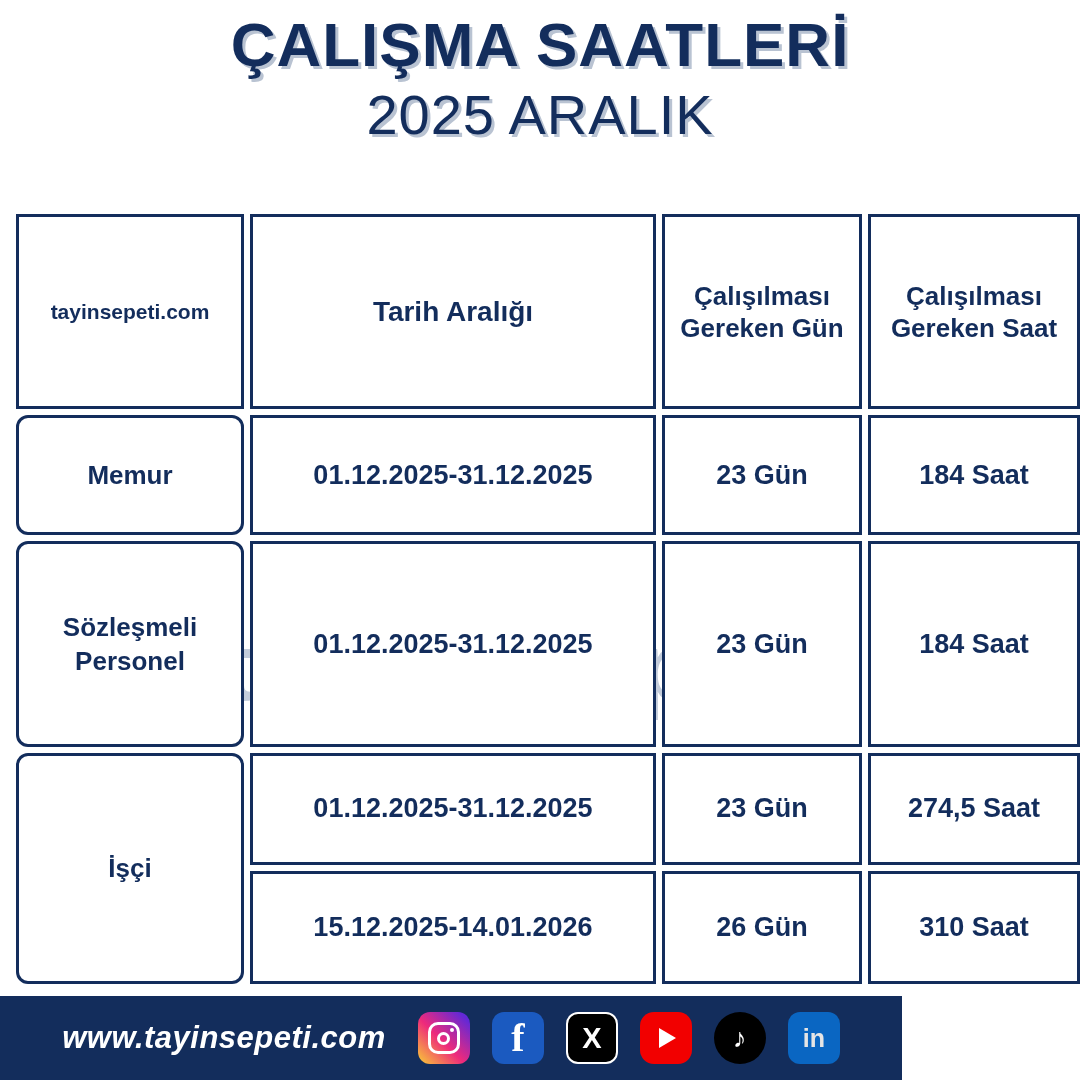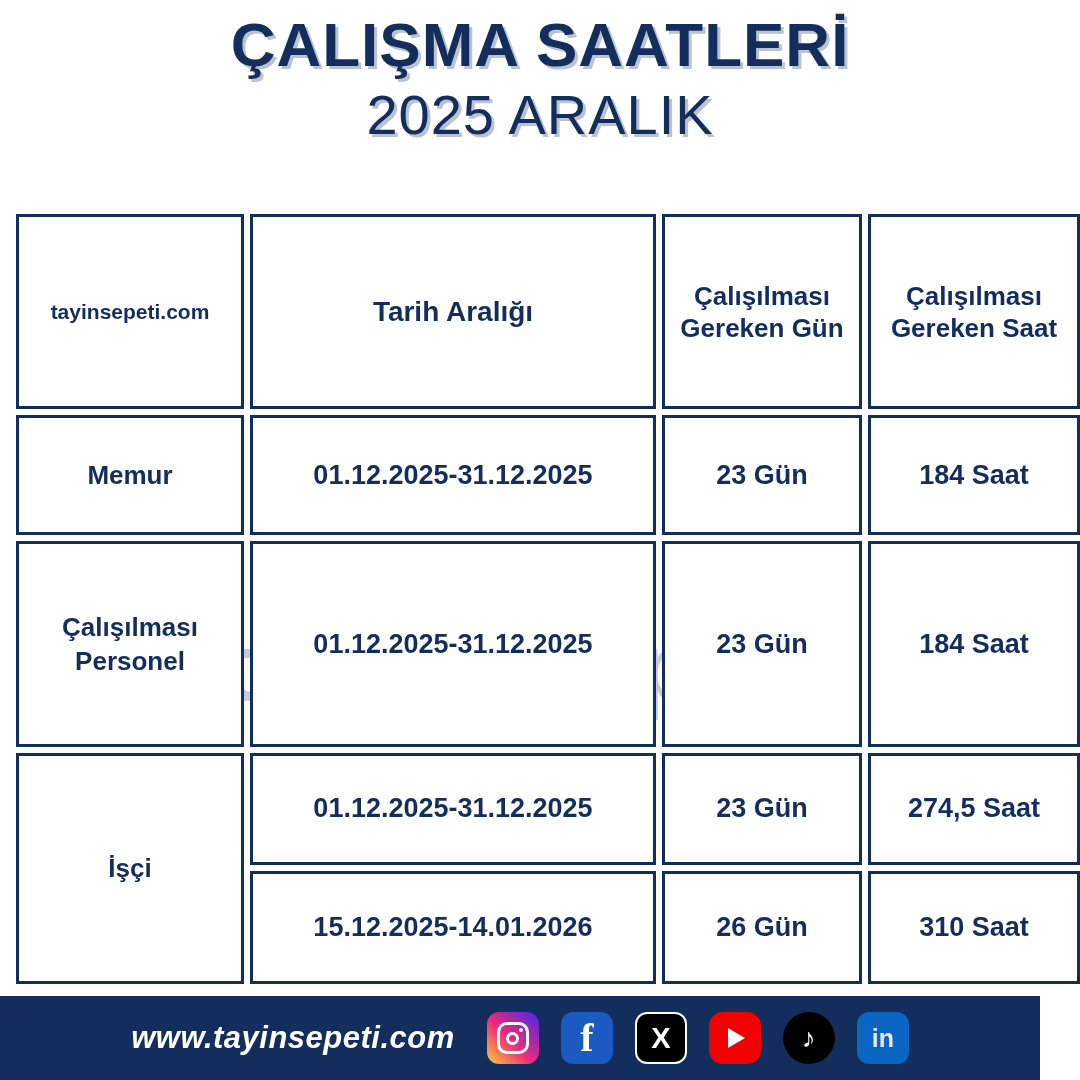--- a/index.html
+++ b/index.html
@@ -96,35 +96,36 @@
     line-height: 26px;
   }
   td.hdr-wide {
     background: #d7e7ec;
     font-size: 28px;
   }
   td.rowlabel {
     background: #d7e7ec;
     font-size: 26px;
     line-height: 34px;
+    border-radius: 12px;
   }
   td.cell {
     font-size: 27px;
   }
   col.c1 { width: 228px; }
   col.c2 { width: 406px; }
   col.c3 { width: 200px; }
   col.c4 { width: 212px; }
 
   
   .footer {
     position: absolute;
     left: 0;
     bottom: 0;
-    width: 1040px;
+    width: 902px;
     height: 84px;
     background: #132d5c;
     display: flex;
     align-items: center;
     justify-content: center;
     gap: 22px;
     z-index: 6;
   }
   .footer-url {
     color: #ffffff;
@@ -204,21 +205,21 @@
           <td class="hdr">Çalışılması Gereken Gün</td>
           <td class="hdr">Çalışılması Gereken Saat</td>
         </tr>
         <tr>
           <td class="rowlabel">Memur</td>
           <td class="cell">01.12.2025-31.12.2025</td>
           <td class="cell">23 Gün</td>
           <td class="cell">184 Saat</td>
         </tr>
         <tr>
-          <td class="rowlabel">Çalışılması Personel</td>
+          <td class="rowlabel">Sözleşmeli Personel</td>
           <td class="cell">01.12.2025-31.12.2025</td>
           <td class="cell">23 Gün</td>
           <td class="cell">184 Saat</td>
         </tr>
         <tr>
           <td class="rowlabel" rowspan="2">İşçi</td>
           <td class="cell">01.12.2025-31.12.2025</td>
           <td class="cell">23 Gün</td>
           <td class="cell">274,5 Saat</td>
         </tr>

